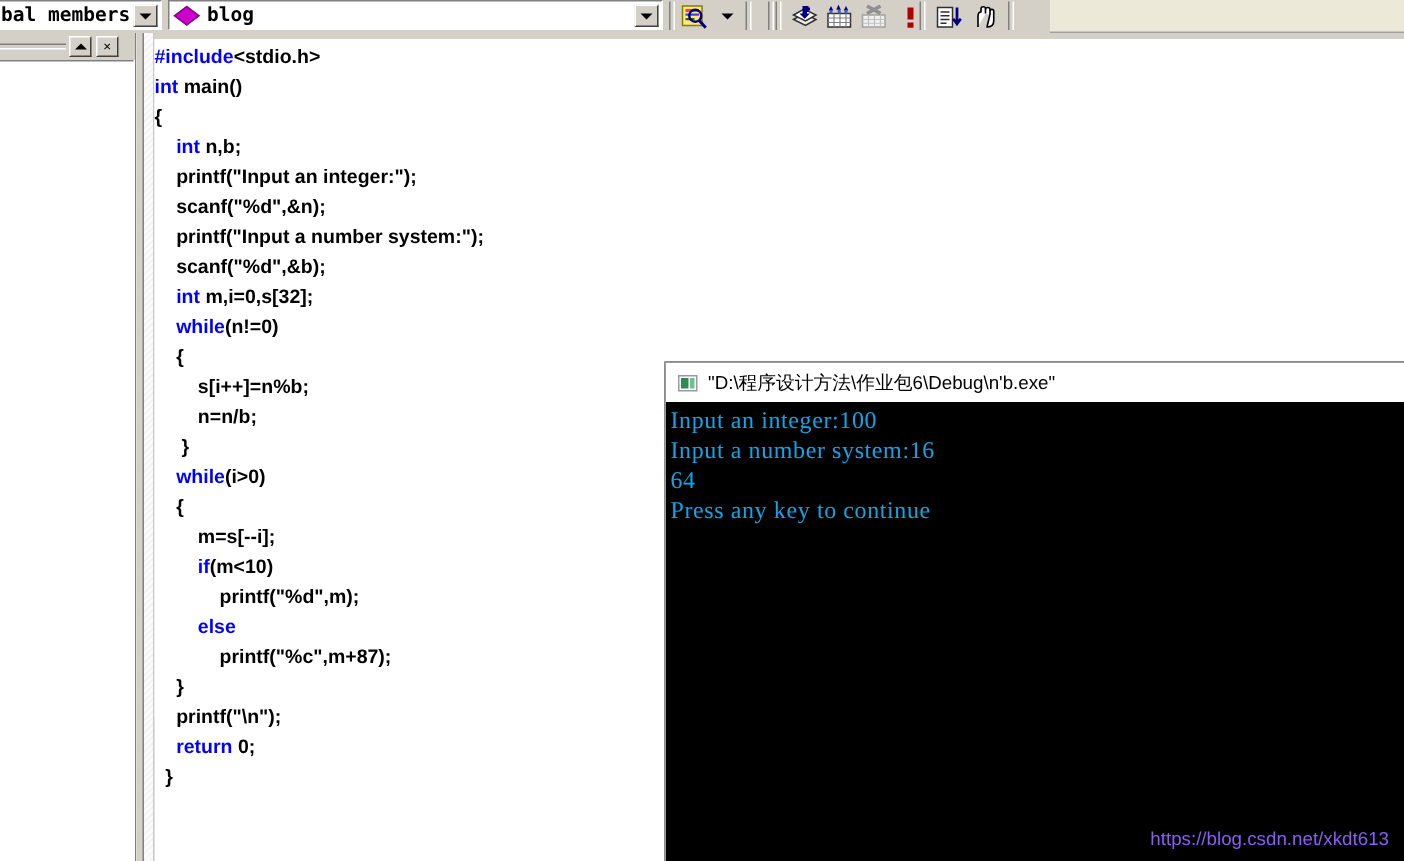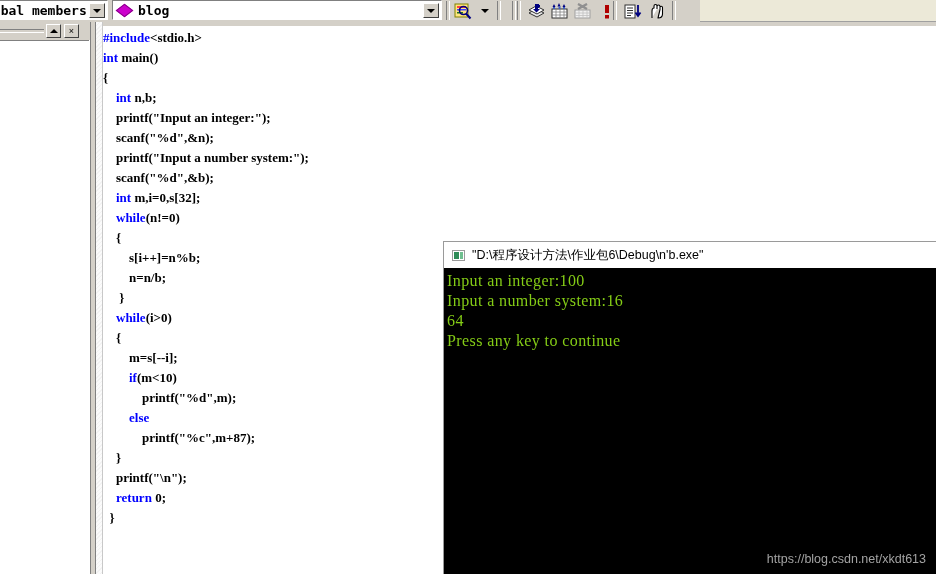--- a/index.html
+++ b/index.html
@@ -114,21 +114,21 @@
     position:absolute;left:0;top:0;width:4px;height:552px;
     background:#d4d0c8;border-right:1px solid #808080;
   }
   #edit-top{
     position:absolute;left:0;top:0;width:845px;height:4px;
     background:#d4d0c8;
   }
   #code{
     position:absolute;left:12px;top:4px;width:833px;height:452px;
     background:#ffffff;
-    font-family:Liberation Serif, serif;
+    font-family:Liberation Sans, sans-serif;
     font-size:13px;
     line-height:20px;
     color:#000000;
     white-space:pre;
     padding-top:2px;
     box-sizing:border-box;
   }
   .kw{color:#0000ff;}
   .pp{color:#0000ff;font-weight:bold;}
   .codeline{height:20px;font-weight:bold;}
@@ -162,30 +162,30 @@
   }
   #console-title-text{
     font-family:"Liberation Sans","DejaVu Sans",sans-serif;
     font-size:12.5px;color:#000000;white-space:nowrap;
   }
   #console-body{
     position:absolute;left:0;top:26px;width:100%;height:307px;
     background:#000000;
     font-family:"Liberation Serif","DejaVu Serif",serif;
     font-size:16px;line-height:20px;
-    color:#84cc16;
+    color:#0ea5e9;
     white-space:pre;
     padding:3px 0 0 3px;
     box-sizing:border-box;
     letter-spacing:0.4px;
   }
   #watermark{
     position:absolute;right:10px;bottom:8px;
     font-family:"Liberation Sans",sans-serif;
-    font-size:12.5px;color:#a3a3a3;
+    font-size:12.5px;color:#8b5cf6;
     white-space:nowrap;
   }
   svg{display:block;}
 </style>
 </head>
 <body>
 
 <div id="toolbar">
 
   <div class="combo" id="combo-scope">

